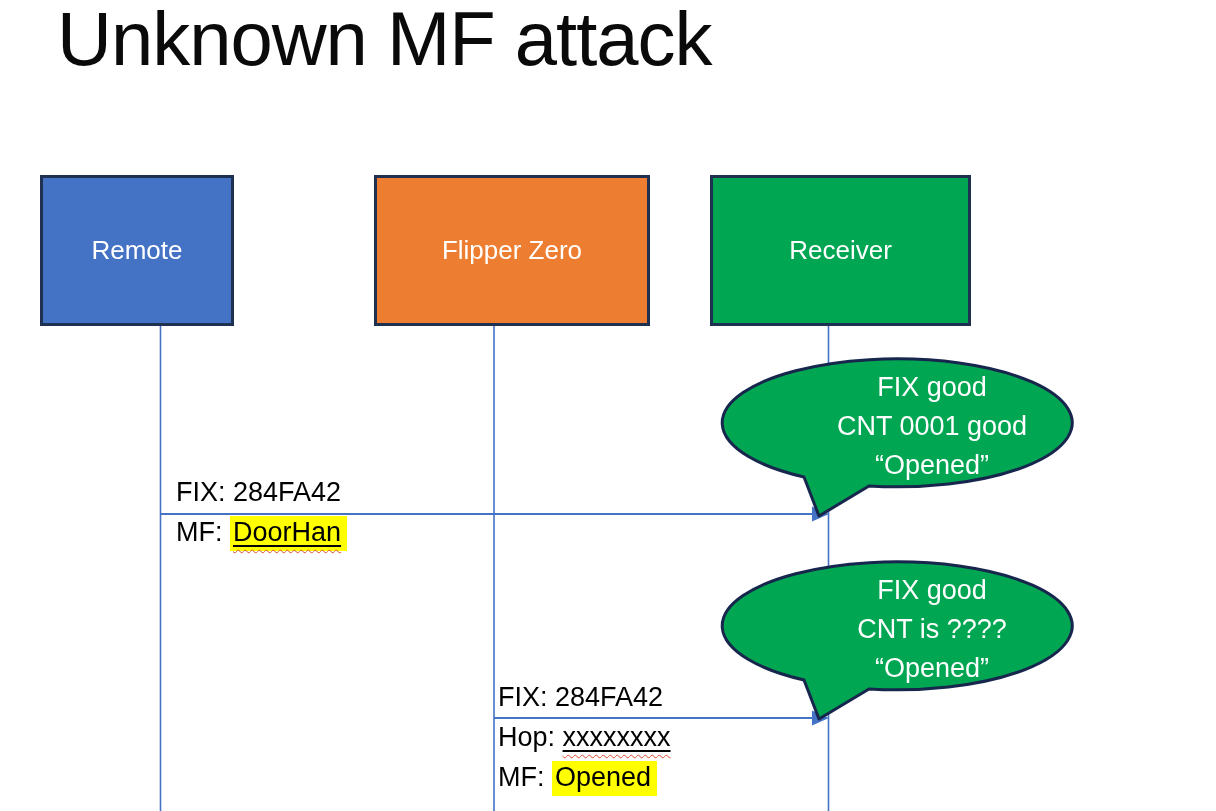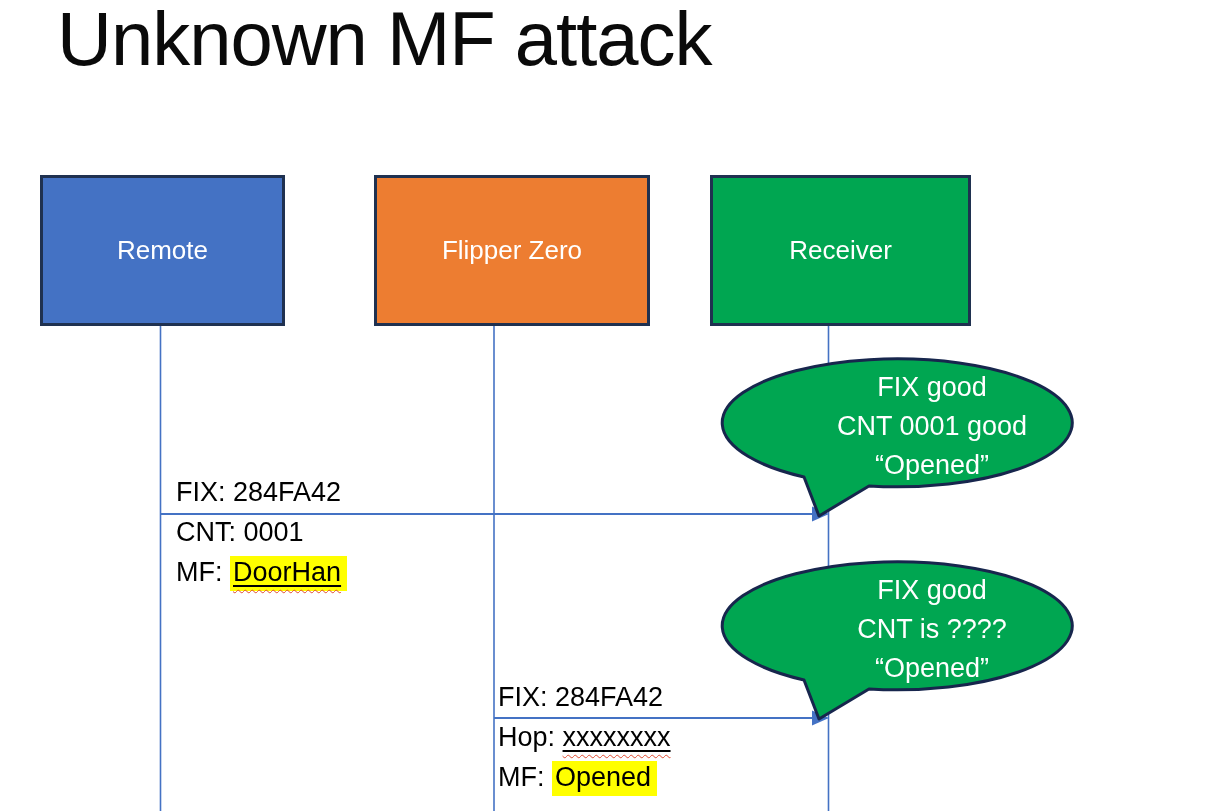--- a/index.html
+++ b/index.html
@@ -37,21 +37,21 @@
 
   .actor {
     position: absolute;
     top: 175px; height: 151px;
     box-sizing: border-box;
     border: 3px solid var(--box-border);
     display: flex; align-items: center; justify-content: center;
     color: var(--text-light);
     font-size: 26px;
   }
-  .actor.remote   { left: 40px;  width: 245px; background: var(--remote-fill); }
+  .actor.remote   { left: 40px;  width: 194px; background: var(--remote-fill); }
   .actor.flipper  { left: 374px; width: 276px; background: var(--flipper-fill); }
   .actor.receiver { left: 710px; width: 261px; background: var(--receiver-fill); }
 
   .callout {
     position: absolute;
     left: 759px; width: 346px;
     text-align: center;
     color: var(--text-light);
     font-size: 27px;
     line-height: 39px;
@@ -101,21 +101,20 @@
   </div>
   <div class="actor flipper">
     <span>Flipper Zero</span>
   </div>
   <div class="actor receiver">
     <span>Receiver</span>
   </div>
 
   <div class="msg m1">
     <div>FIX: 284FA42</div>
-    <div>CNT: 0001</div>
     <div><span>MF: </span><span class="sq"><span class="hl u">DoorHan</span></span></div>
   </div>
 
   <div class="msg m2">
     <div>FIX: 284FA42</div>
     <div><span>Hop: </span><span class="sq"><span class="u">xxxxxxxx</span></span></div>
     <div><span>MF: </span><span class="hl">Opened</span></div>
   </div>
 
   <div class="callout c1">

